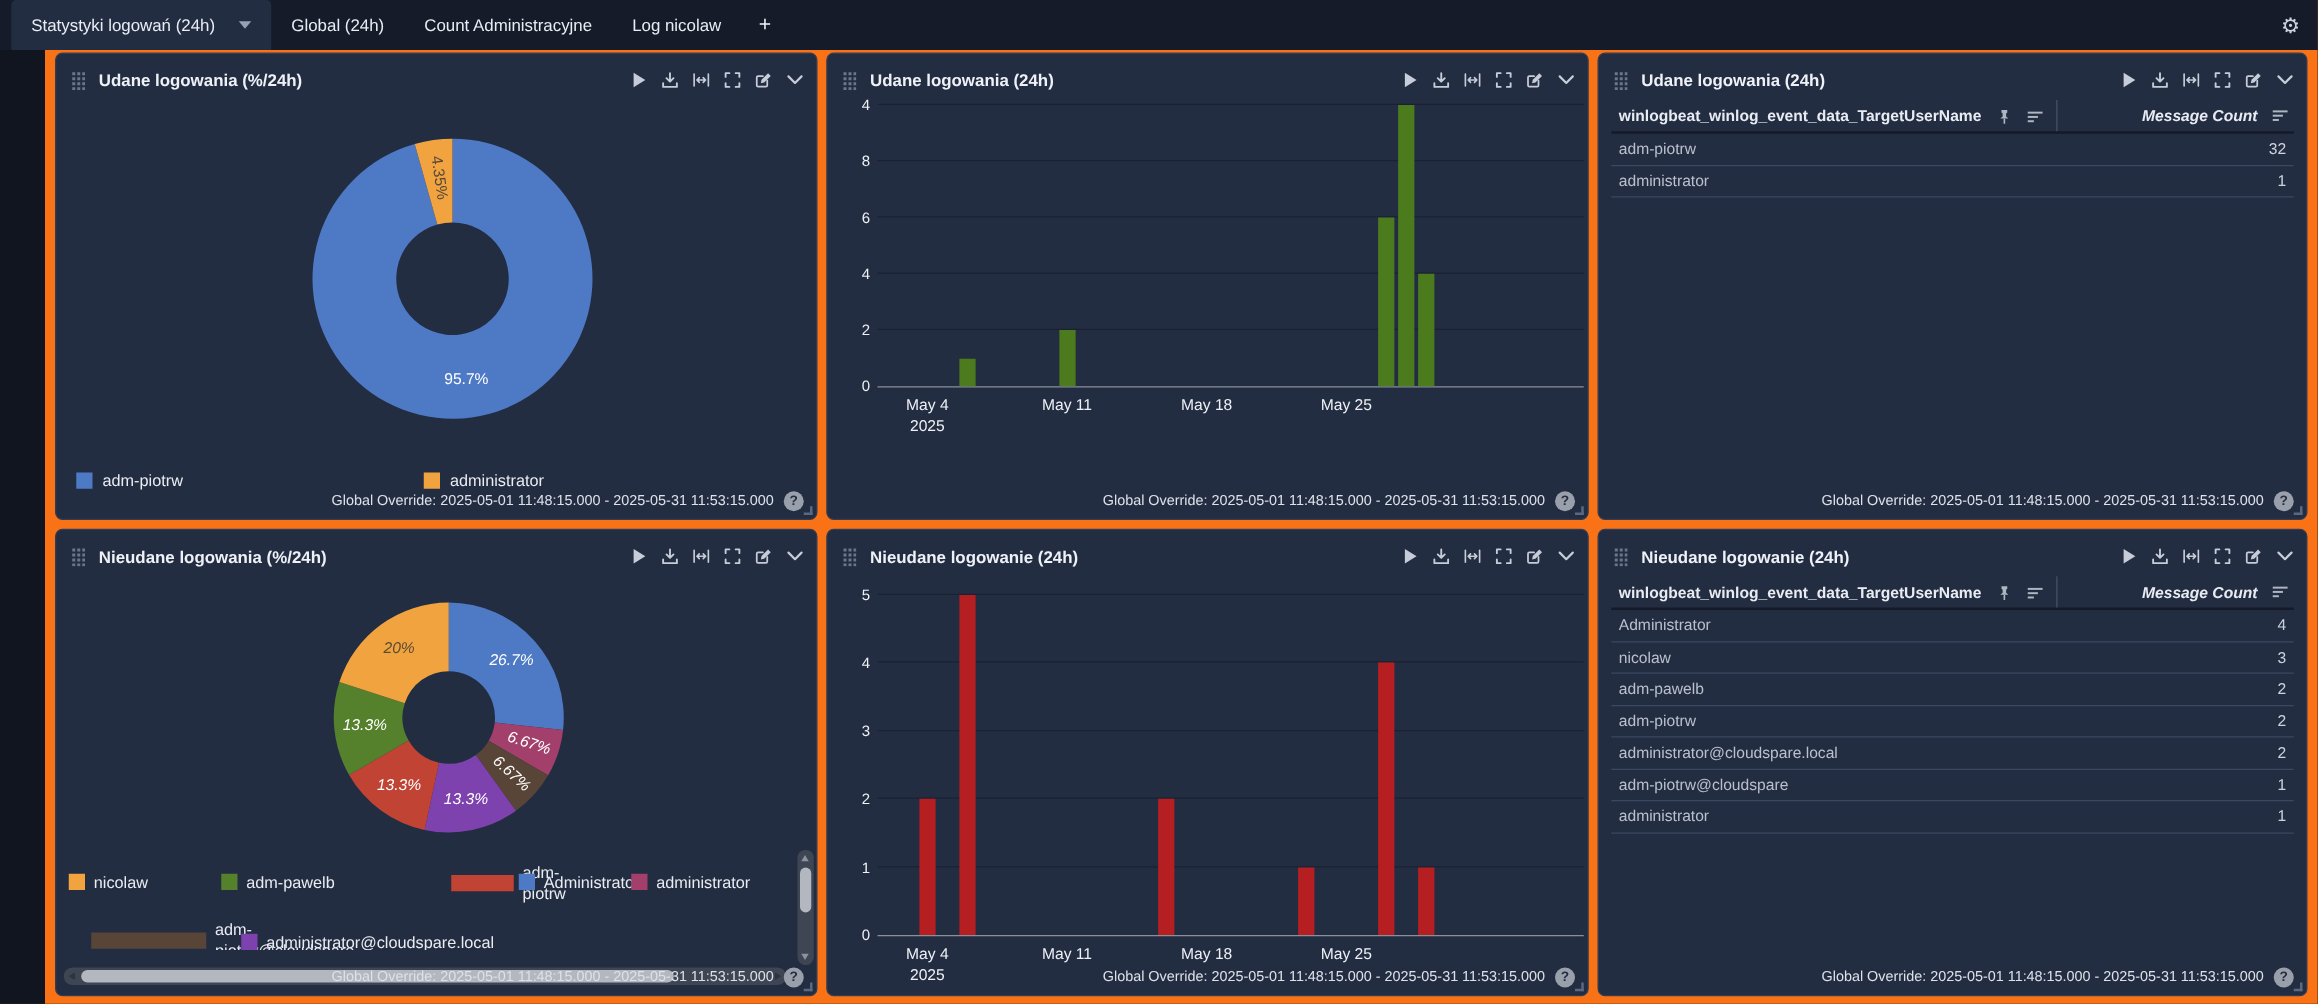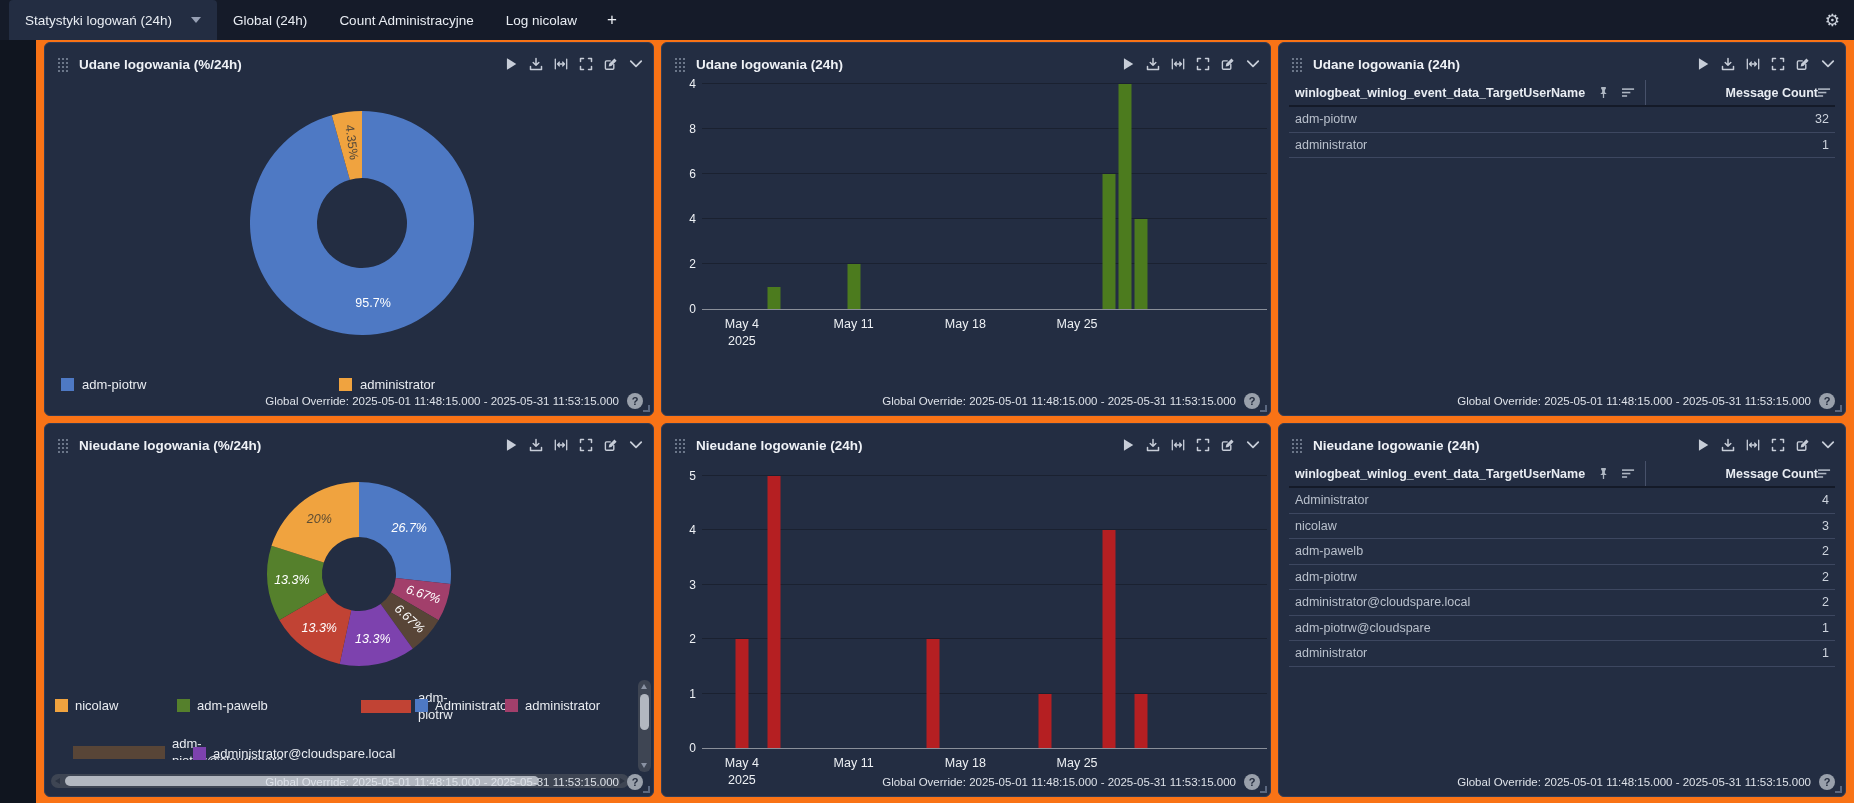--- a/index.html
+++ b/index.html
@@ -67,23 +67,23 @@
   .plot.row2 { top:52px; bottom:48px; }
   .gridline { position:absolute; left:0; right:0; height:1px; background:#1a2130; }
   .baseline { position:absolute; left:0; right:0; bottom:-1px; height:1px; background:#8a8f99; }
   .ylabel { position:absolute; right:calc(100% + 6px); transform:translateY(50%); font-size:12px; color:#eef1f5; }
   .xtick { position:absolute; top:calc(100% + 7px); transform:translateX(-50%); text-align:center;
     font-size:12.5px; color:#edf0f4; line-height:1.35; white-space:nowrap; }
   .bar { position:absolute; bottom:0; width:13px; transform:translateX(-50%); cursor:crosshair; }
   
   .thead { display:flex; align-items:center; margin-top:3px; padding:0 0 0 6px; height:27px;
     border-bottom:2px solid #141a28; font-size:12.5px; font-weight:700; color:#e8ecf2; }
-  .th-name { flex:1; display:flex; align-items:center; gap:12px; }
+  .th-name { flex:1; display:flex; align-items:flex-end; gap:12px; }
   .th-count { width:190px; align-self:stretch; display:flex; align-items:center; justify-content:flex-end;
-    gap:0; border-left:1px solid #47516a; padding-right:4px; }
+    gap:12px; border-left:1px solid #47516a; padding-right:4px;font-style:italic; }
   .hicon { display:flex; width:13px; height:13px; cursor:pointer; }
   .hicon svg { width:100%; height:100%; }
   .trow { display:flex; align-items:center; height:25.5px; padding:0 6px; border-bottom:1px solid #3d4760;
     font-size:12.5px; color:#b9c0cc; }
   .trow .val { margin-left:auto; color:#cdd3dd; }
 </style>
 </head>
 <body>
 
 <div class="tabbar" id="tabbar">

